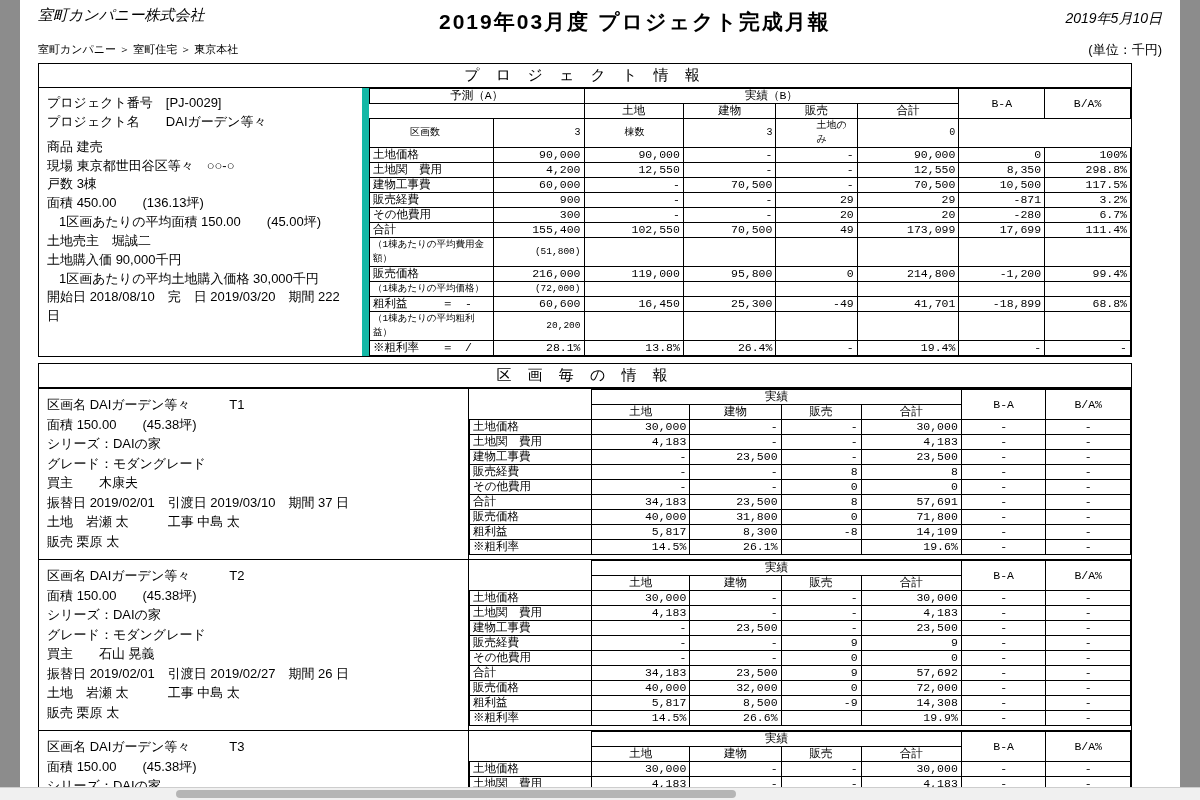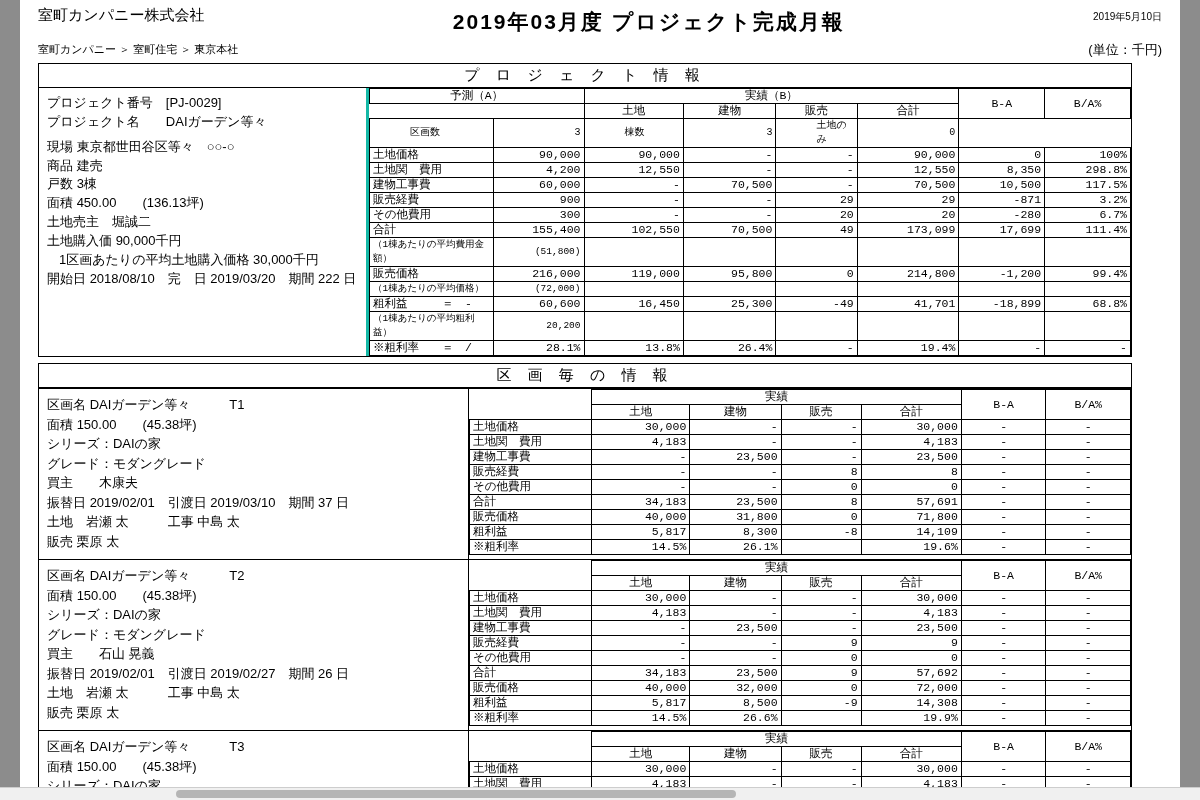--- a/index.html
+++ b/index.html
@@ -10,35 +10,35 @@
     overflow:hidden;
   }
   #page{
     position:absolute;left:20px;top:0;width:1160px;height:788px;
     background:#ffffff;overflow:hidden;
   }
   .inner{position:relative;width:1160px;padding:6px 18px 0 18px;box-sizing:border-box;}
 
   
   .hdr{display:flex;align-items:flex-start;justify-content:space-between;}
-  .hdr-left{font-size:15px;}
+  .hdr-left{font-size:15px;font-style:italic;}
   .hdr-title{font-size:21px;font-weight:bold;letter-spacing:2px;padding-top:2px;}
-  .hdr-right{font-size:10px;padding-top:4px;}
+  .hdr-right{font-size:14px;padding-top:4px;font-style:italic;}
   .breadcrumb{font-size:11px;margin-top:6px;}
   .unit{font-size:13px;text-align:right;margin-top:-16px;}
 
   
   table{border-collapse:collapse;}
   td,th{font-weight:normal;font-size:11.5px;padding:0 3px;}
 
   .outer{width:1092px;border:1px solid #000;margin-top:4px;}
   .sect-title{text-align:center;font-size:15px;letter-spacing:6px;border-bottom:1px solid #000;padding:2px 0;}
 
   .info-wrap{display:flex;}
-  .info-left{width:330px;border-right:3px solid #14b8a6;padding:6px 8px 8px 8px;font-size:13px;line-height:1.45;box-sizing:border-box;}
+  .info-left{width:330px;border-right:7px solid #14b8a6;padding:6px 8px 8px 8px;font-size:13px;line-height:1.45;box-sizing:border-box;}
   .info-left .ind{padding-left:12px;}
   .info-right{flex:1;}
 
   .grid{width:100%;border-collapse:collapse;table-layout:fixed;font-family:Liberation Mono, monospace;}
   .grid td,.grid th{border:1px solid #000;height:14px;line-height:14px;}
   .grid .c{text-align:center;}
   .grid .r{text-align:right;}
   .grid .l{text-align:left;}
   .nb{border:none !important;}
   .small{font-size:10px;padding-left:40px;}
@@ -68,24 +68,25 @@
   <div class="breadcrumb">室町カンパニー ＞ 室町住宅 ＞ 東京本社</div>
   <div class="unit">(単位：千円)</div>
 
   <div class="outer">
     <div class="sect-title">プ ロ ジ ェ ク ト 情 報</div>
     <div class="info-wrap">
       <div class="info-left">
         <div><span>プロジェクト番号</span>　<span>[PJ-0029]</span></div>
         <div><span>プロジェクト名</span>　　<span>DAIガーデン等々</span></div>
         <div style="height:6px"></div>
+        <div><span>商品</span> <span>建売</span></div>
         <div><span>現場</span> <span>東京都世田谷区等々　○○-○</span></div>
-        <div><span>商品</span> <span>建売</span></div>
         <div><span>戸数</span> <span>3棟</span></div>
         <div><span>面積</span> <span>450.00</span>　　<span>(136.13坪)</span></div>
+        <div class="ind">1区画あたりの平均面積 150.00　　(45.00坪)</div>
         <div><span>土地売主</span>　<span>堀誠二</span></div>
         <div><span>土地購入価</span> <span>90,000千円</span></div>
         <div class="ind">1区画あたりの平均土地購入価格 30,000千円</div>
         <div><span>開始日</span> <span>2018/08/10</span>　<span>完　日</span> <span>2019/03/20</span>　<span>期間</span> <span>222 日</span></div>
       </div>
 
       <div class="info-right">
         <table class="grid" id="proj-table">
           <colgroup>
             <col style="width:110px">

